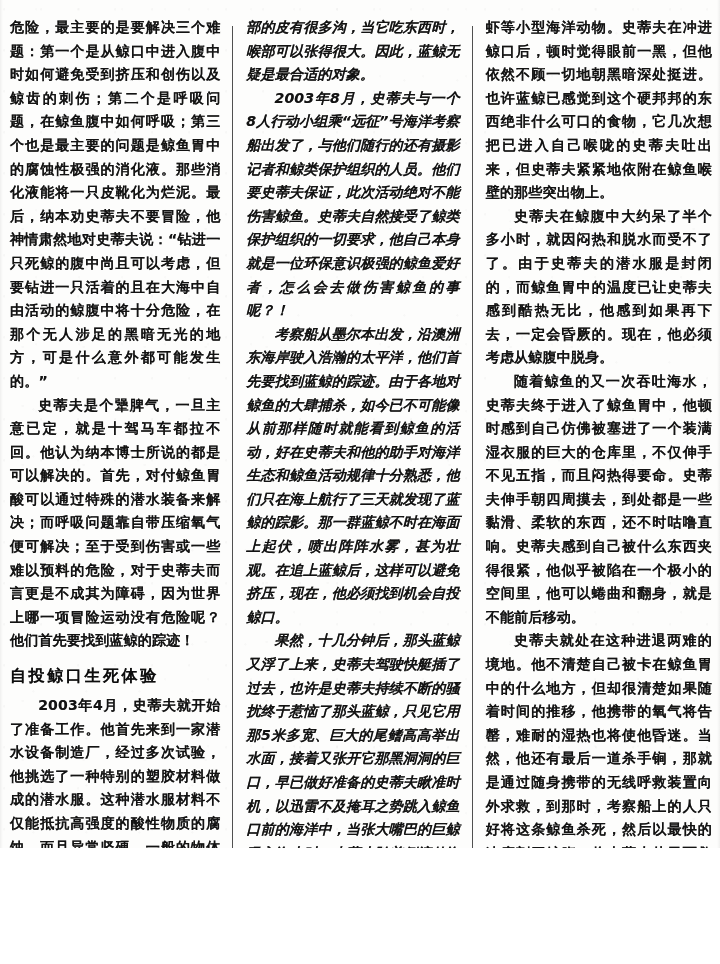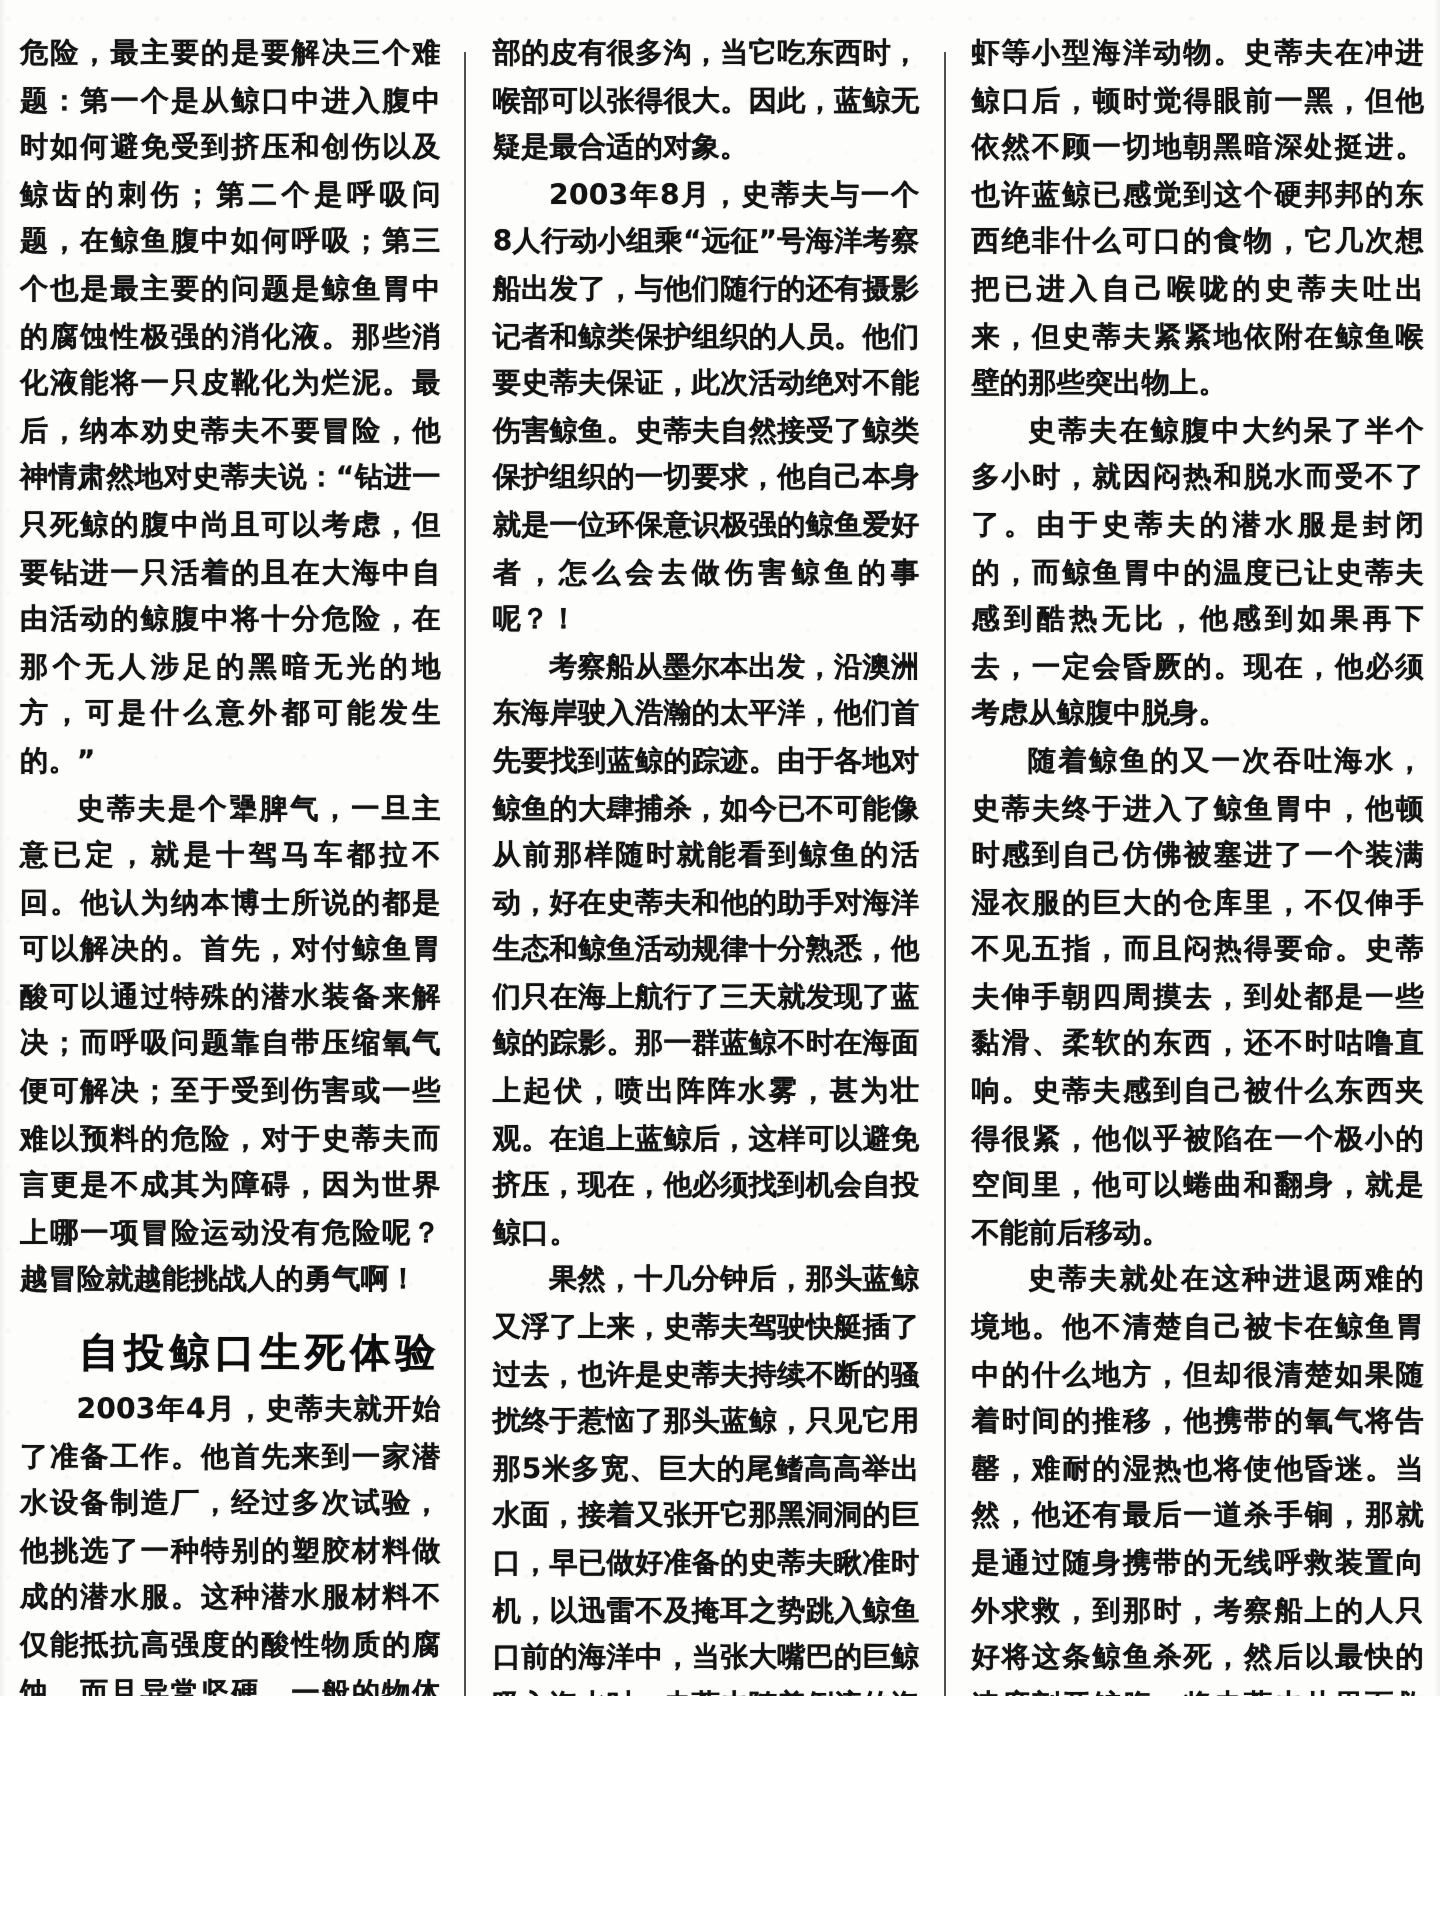--- a/index.html
+++ b/index.html
@@ -42,21 +42,21 @@
     display: flex;
     flex-direction: row;
     align-items: stretch;
   }
 
   .col {
     position: relative;
     box-sizing: border-box;
   }
   .col-1 { width: 233px; padding: 0 12px 0 10px; }
-  .col-2 { width: 239px; padding: 0 12px 0 13px; }
+  .col-2 { width: 239px; padding: 0 12px 0 13px; font-style: italic; }
   .col-3 { width: 248px; padding: 0 8px 0 13px; }
 
   .rule {
     width: 1px;
     background: #2a2a2a;
     opacity: 0.82;
     margin-top: 10px;
     margin-bottom: 14px;
     flex: 0 0 1px;
   }
@@ -72,24 +72,24 @@
     letter-spacing: 0.1px;
     font-weight: 700;
     -webkit-font-smoothing: none;
   }
   .para.indent {
     text-indent: 2em;
   }
 
   .subhead {
     margin: 11px 0 6px 0;
-    font-size: 20px;
+    font-size: 16px;
     line-height: 24px;
     font-weight: 700;
-    text-align: right;
+    text-align: left;
     letter-spacing: 2.6px;
     color: #0d0d0d;
   }
 
   
   .para, .subhead {
     text-shadow: 0 0 0.55px rgba(0,0,0,0.55);
   }
 
   #watermark {
@@ -128,21 +128,21 @@
 
 <div id="page">
   <div id="paper-texture"></div>
   <div id="page-edge-left"></div>
   <div id="page-edge-right"></div>
 
   <div id="columns">
 
     <div class="col col-1">
       <p class="para">危险，最主要的是要解决三个难题：第一个是从鲸口中进入腹中时如何避免受到挤压和创伤以及鲸齿的刺伤；第二个是呼吸问题，在鲸鱼腹中如何呼吸；第三个也是最主要的问题是鲸鱼胃中的腐蚀性极强的消化液。那些消化液能将一只皮靴化为烂泥。最后，纳本劝史蒂夫不要冒险，他神情肃然地对史蒂夫说：“钻进一只死鲸的腹中尚且可以考虑，但要钻进一只活着的且在大海中自由活动的鲸腹中将十分危险，在那个无人涉足的黑暗无光的地方，可是什么意外都可能发生的。”</p>
-      <p class="para indent">史蒂夫是个犟脾气，一旦主意已定，就是十驾马车都拉不回。他认为纳本博士所说的都是可以解决的。首先，对付鲸鱼胃酸可以通过特殊的潜水装备来解决；而呼吸问题靠自带压缩氧气便可解决；至于受到伤害或一些难以预料的危险，对于史蒂夫而言更是不成其为障碍，因为世界上哪一项冒险运动没有危险呢？越冒险就越能挑战人的勇气啊！</p>
+      <p class="para indent">史蒂夫是个犟脾气，一旦主意已定，就是十驾马车都拉不回。他认为纳本博士所说的都是可以解决的。首先，对付鲸鱼胃酸可以通过特殊的潜水装备来解决；而呼吸问题靠自带压缩氧气便可解决；至于受到伤害或一些难以预料的危险，对于史蒂夫而言更是不成其为障碍，因为世界上哪一项冒险运动没有危险呢？他们首先要找到蓝鲸的踪迹！</p>
       <h2 class="subhead">自投鲸口生死体验</h2>
       <p class="para indent">2003年4月，史蒂夫就开始了准备工作。他首先来到一家潜水设备制造厂，经过多次试验，他挑选了一种特别的塑胶材料做成的潜水服。这种潜水服材料不仅能抵抗高强度的酸性物质的腐蚀，而且异常坚硬，一般的物体都无法将其划伤。为了保护头部和躯干，史蒂夫特意将潜水服的头套和上部做成坚硬的结构，这样可以避免挤压，而四肢则用比较柔软的材料制成，为的是能让自己活动自如。另外，史蒂夫还抛弃了笨重的氧气瓶，而是在背部和腹部做了一个容积较大的贴身氧气袋。</p>
 
     </div>
 
     <div class="rule"></div>
 
     <div class="col col-2">
       <p class="para">部的皮有很多沟，当它吃东西时，喉部可以张得很大。因此，蓝鲸无疑是最合适的对象。</p>
       <p class="para indent">2003年8月，史蒂夫与一个8人行动小组乘“远征”号海洋考察船出发了，与他们随行的还有摄影记者和鲸类保护组织的人员。他们要史蒂夫保证，此次活动绝对不能伤害鲸鱼。史蒂夫自然接受了鲸类保护组织的一切要求，他自己本身就是一位环保意识极强的鲸鱼爱好者，怎么会去做伤害鲸鱼的事呢？！</p>

